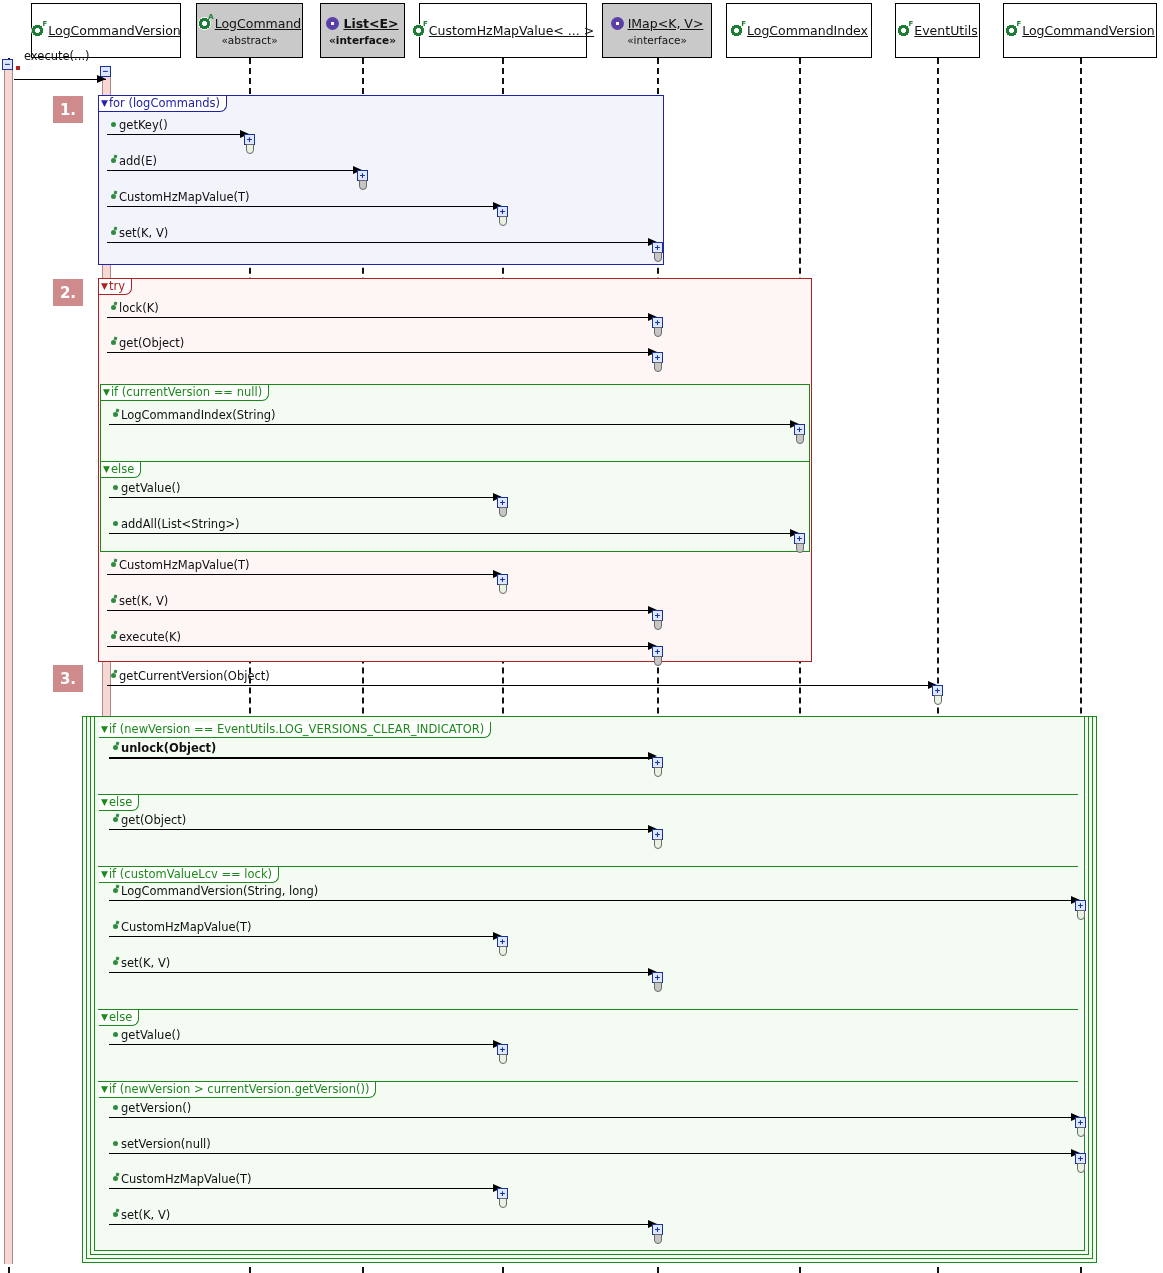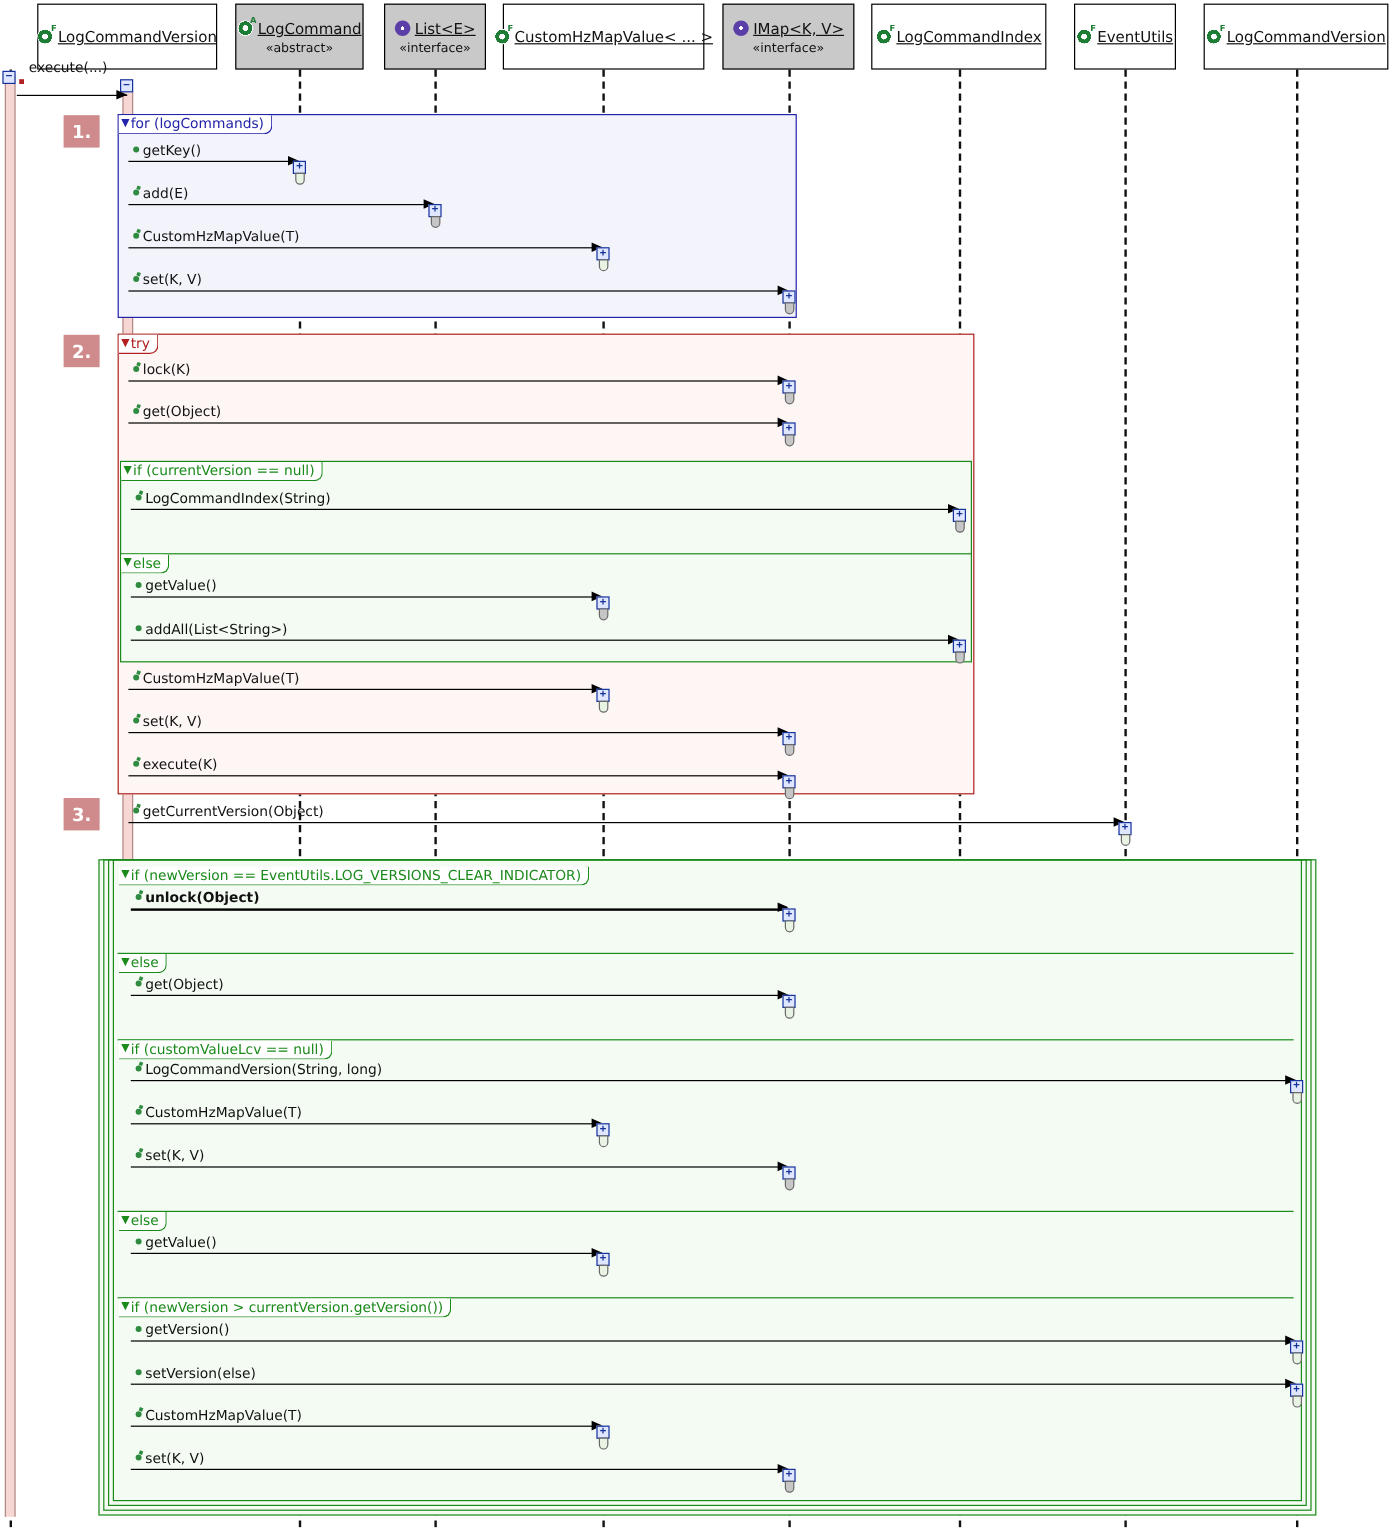--- a/index.html
+++ b/index.html
@@ -79,21 +79,21 @@
   </div>
   <div class="head grey" style="left:196px;top:3px;width:107px;height:55px;">
     <div class="hrow">
         <span class="gly cls">
           <span class="sup">A</span>
         </span>
         <span class="hname">LogCommand</span>
       </div>
     <div class="stereo">«abstract»</div>
   </div>
-  <div class="head grey" style="left:320px;top:3px;width:85px;height:55px;">
+  <div class="head grey" style="left:320px;top:3px;width:85px;height:55px;font-weight:bold;">
     <div class="hrow">
         <span class="gly iface"></span>
         <span class="hname">List&lt;E&gt;</span>
       </div>
     <div class="stereo">«interface»</div>
   </div>
   <div class="head" style="left:419px;top:3px;width:168px;height:55px;">
     <div class="hrow">
         <span class="gly cls">
           <span class="sup">F</span>
@@ -356,21 +356,21 @@
   <div class="msg" style="left:109px;top:829px;width:548px;"></div>
   <div class="arrow" style="left:648px;top:824.5px;"></div>
   <div class="exec" style="left:652px;top:829px;">
     <div class="bx">+</div>
       <div class="cap"></div>
   </div>
 
   <div class="sep" style="left:98px;top:866px;width:980px;"></div>
   <div class="fraglabel green" style="left:99px;top:867px;">
     <span class="tri">▼</span>
-    <span>if (customValueLcv == null)</span>
+    <span>if (customValueLcv == lock)</span>
   </div>
 
   <span class="mdot" style="left:113px;top:888px;">
       <span class="tick"></span>
     </span>
   <span class="mlabel" style="left:121px;top:884px;">LogCommandVersion(String, long)</span>
   <div class="msg" style="left:109px;top:900px;width:971px;"></div>
   <div class="arrow" style="left:1071px;top:895.5px;"></div>
   <div class="exec" style="left:1075px;top:900px;">
     <div class="bx">+</div>
@@ -423,21 +423,21 @@
   <span class="mdot" style="left:113px;top:1105px;"></span>
   <span class="mlabel" style="left:121px;top:1101px;">getVersion()</span>
   <div class="msg" style="left:109px;top:1117px;width:971px;"></div>
   <div class="arrow" style="left:1071px;top:1112.5px;"></div>
   <div class="exec" style="left:1075px;top:1117px;">
     <div class="bx">+</div>
       <div class="cap"></div>
   </div>
 
   <span class="mdot" style="left:113px;top:1141px;"></span>
-  <span class="mlabel" style="left:121px;top:1137px;">setVersion(else)</span>
+  <span class="mlabel" style="left:121px;top:1137px;">setVersion(null)</span>
   <div class="msg" style="left:109px;top:1153px;width:971px;"></div>
   <div class="arrow" style="left:1071px;top:1148.5px;"></div>
   <div class="exec" style="left:1075px;top:1153px;">
     <div class="bx">+</div>
       <div class="cap"></div>
   </div>
 
   <span class="mdot" style="left:113px;top:1176px;">
       <span class="tick"></span>
     </span>

